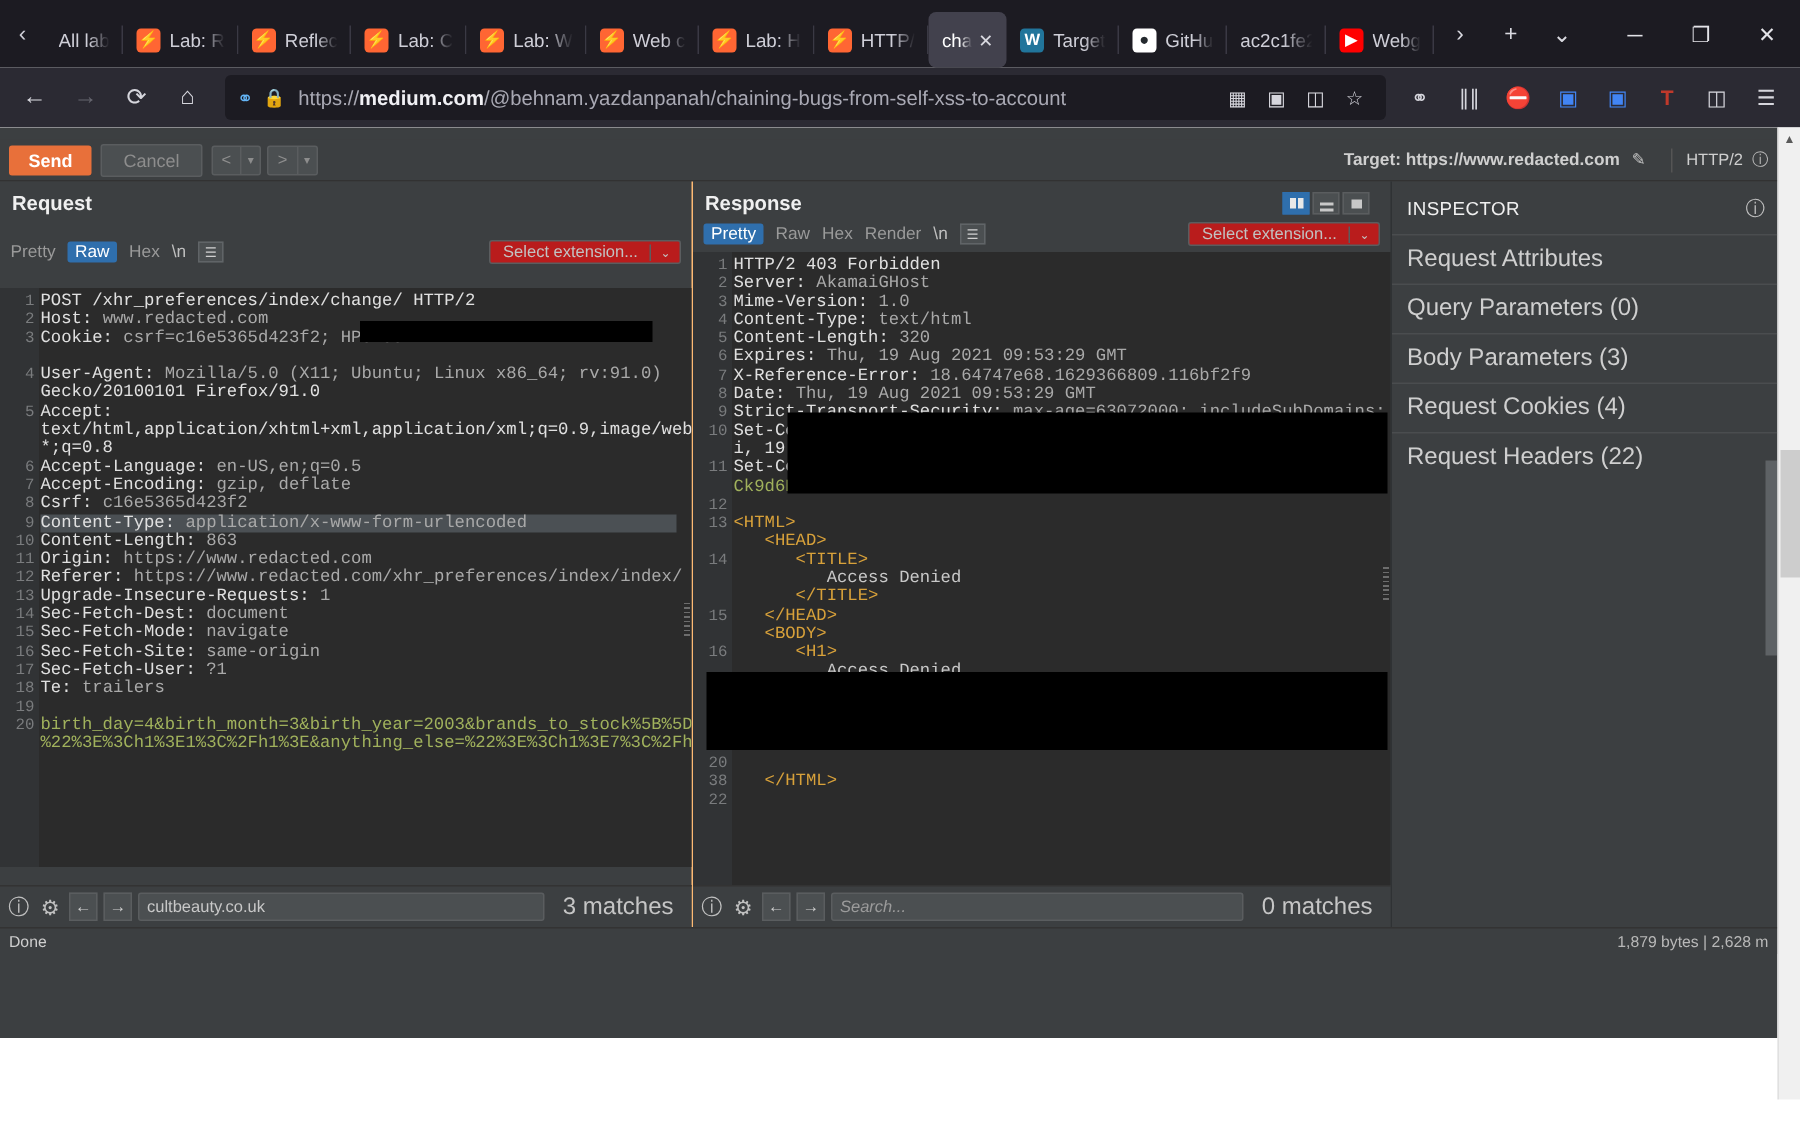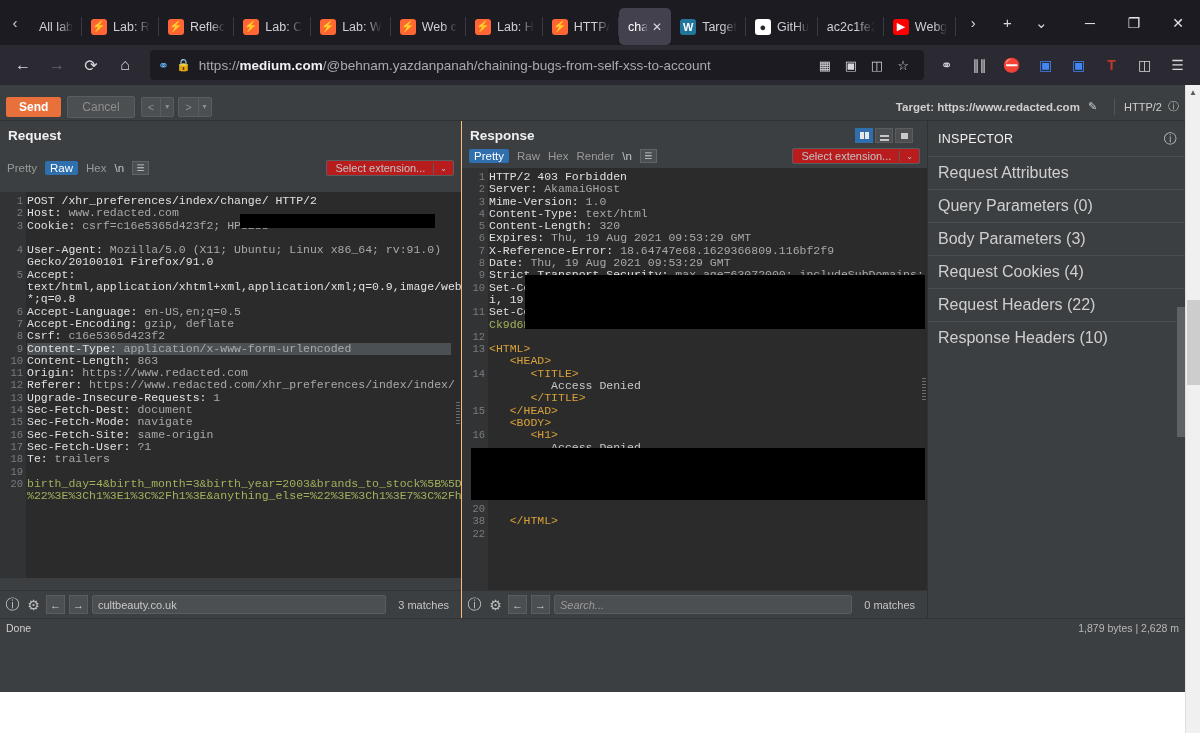--- a/index.html
+++ b/index.html
@@ -224,21 +224,21 @@
   .circ-icon { color:#c0c0c0; font-size:14px; width:17px; text-align:center; }
   .sq-btn {
     width:19px; height:19px; background:#4b4f51; border:1px solid #5a5d5f;
     display:flex; align-items:center; justify-content:center; color:#cfcfcf; font-size:11px;
   }
   .sfield {
     flex:1; height:19px; background:#4b4f51; border:1px solid #5a5d5f; border-radius:2px;
     display:flex; align-items:center; padding:0 5px; color:#c8c8c8; font-size:11px;
   }
   .sfield.placeholder { color:#9b9b9b; font-style:italic; }
-  .matches { font-size:11px; color:#c5c5c5; padding:0 8px; white-space:nowrap; }
+  .matches { font-size:16px; color:#c5c5c5; padding:0 8px; white-space:nowrap; }
 
   
   .ins-head {
     display:flex; align-items:center; padding:9px 8px 8px 10px;
     font-size:12.5px; font-weight:normal; color:#f0f0f0; letter-spacing:.3px;justify-content:space-between;
   }
   .ins-help { margin-left:auto; font-size:13px; color:#c0c0c0; }
   .ins-row {
     padding:7px 10px; font-size:16px; color:#cfcfcf;
     border-top:1px solid #4a4d4f;
@@ -527,21 +527,20 @@
           <div class="ins-head">
             <span>INSPECTOR</span>
             <span class="ins-help">ⓘ</span>
           </div>
           <div id="ins-rows">
               <div class="ins-row">Request Attributes</div>
               <div class="ins-row">Query Parameters (0)</div>
               <div class="ins-row">Body Parameters (3)</div>
               <div class="ins-row">Request Cookies (4)</div>
               <div class="ins-row">Request Headers (22)</div>
-              <div class="ins-row">Response Headers (10)</div>
             </div>
           <div class="ins-scroll"></div>
         </div>
       </div>
 
       <div class="burp-status">
         <span class="bs-left">Done</span>
         <span class="bs-spacer"></span>
         <span>1,879 bytes | 2,628 m</span>
       </div>

